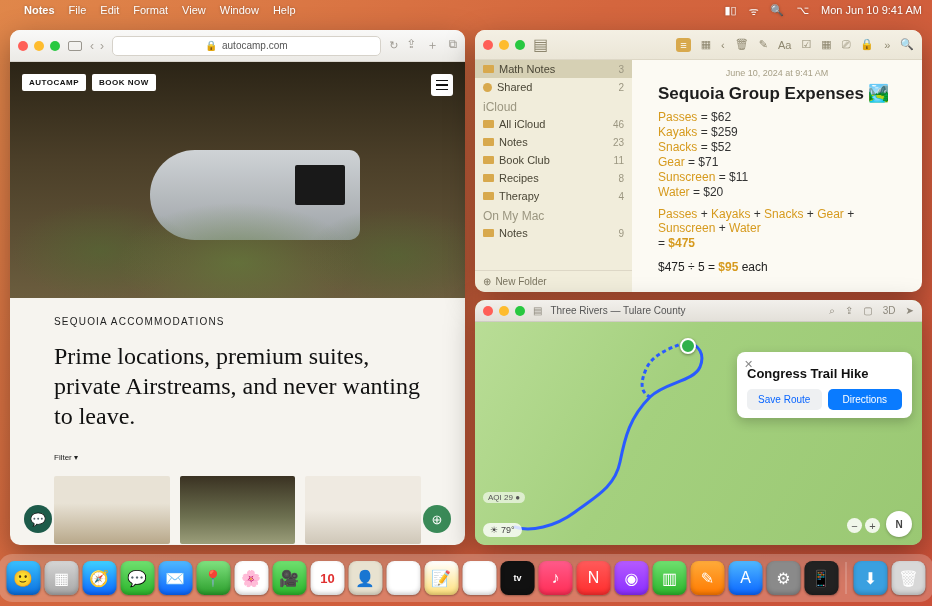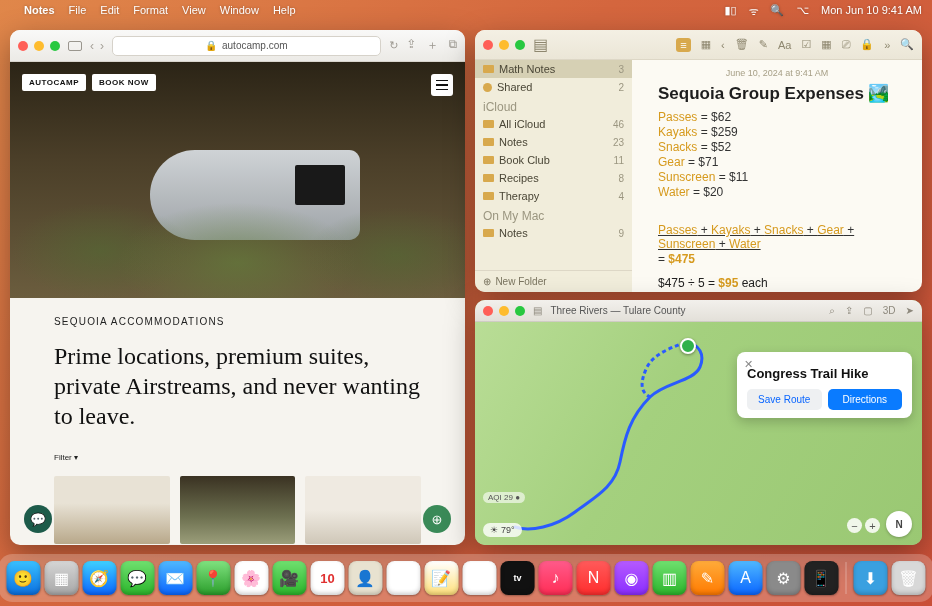--- a/index.html
+++ b/index.html
@@ -56,21 +56,21 @@
   .sidebar .section{font-size:12px;color:#9b9680;padding:4px 8px 1px;}
   .fld-ico{width:11px;height:8px;background:#d8a94d;border-radius:1px;display:inline-block;}
   .shr-ico{width:9px;height:9px;border-radius:50%;background:#d8a94d;display:inline-block;}
   .newfolder{margin-top:auto;border-top:1px solid #ddd7c6;padding:5px 8px;font-size:10px;color:#7a745f;display:flex;align-items:center;gap:4px;}
   .note{flex:1;padding:8px 26px;font-size:12px;color:#333;}
   .note .date{text-align:center;font-size:9px;color:#a69f86;}
   .note h2{font-size:17px;margin:5px 0 6px;color:#1e1e1e;font-weight:700;}
   .note .ln{margin:1px 0;}
   .note .k{color:#d69a1e;font-weight:500;}
   .note .total{color:#d69a1e;font-weight:600;}
-  .note .exp{margin-top:24px;text-decoration:underline;}
+  .note .exp{margin-top:8px;}
   .note .per{margin-top:10px;color:#222;}
   
   .maps{left:475px;top:300px;width:447px;height:245px;background:#a9d18e;}
   .maps .toolbar{height:22px;background:linear-gradient(#f2f0ec,#e3e0d9);display:flex;align-items:center;padding:0 8px;gap:8px;font-size:10px;color:#555;border-bottom:1px solid #cfccc4;}
   .maps .mtools{margin-left:auto;display:flex;gap:10px;color:#8d887c;font-size:10px;}
   .mapcanvas{position:absolute;top:22px;left:0;right:0;bottom:0;background:
      linear-gradient(120deg,#b9dd96 0%,#a4d07e 40%,#9ac873 100%);overflow:hidden;}
   .mapcanvas svg{position:absolute;inset:0;}
   .card{position:absolute;right:10px;top:30px;width:175px;background:#fff;border-radius:8px;box-shadow:0 4px 12px rgba(0,0,0,.2);padding:8px 10px 8px;}
   .card .close{position:absolute;left:7px;top:6px;font-size:11px;color:#888;}

